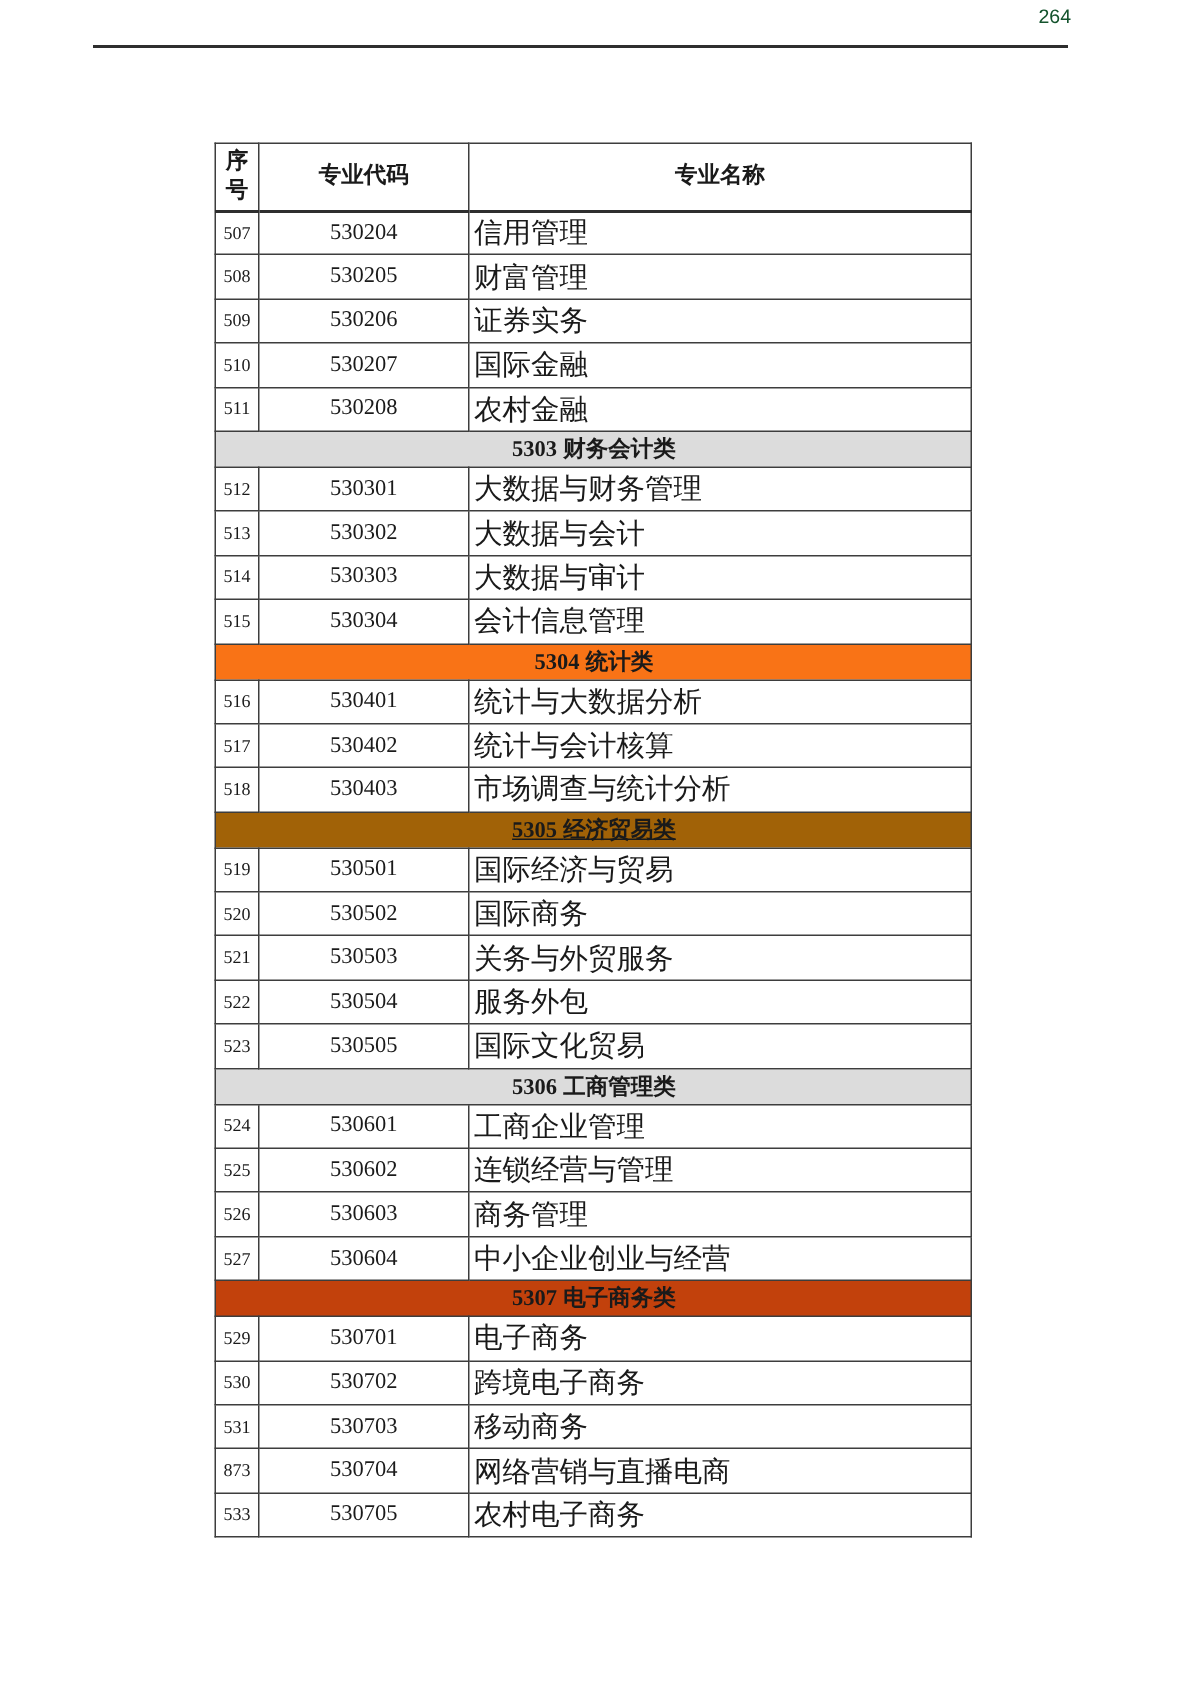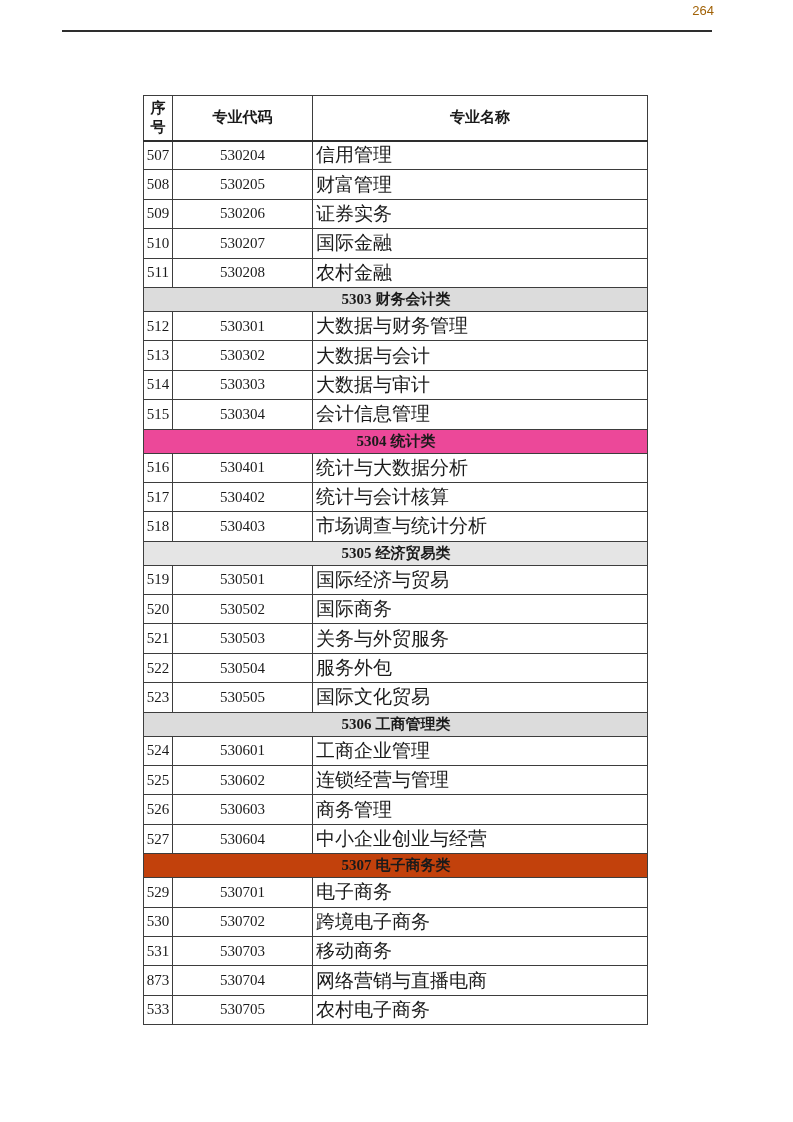--- a/index.html
+++ b/index.html
@@ -12,21 +12,21 @@
     font-family: "Liberation Sans", "DejaVu Sans", sans-serif;
     color: #1a1a1a;
     overflow: hidden;
   }
   .page-number {
     position: absolute;
     top: 3px;
     right: 79px;
     font-size: 13px;
     letter-spacing: 0px;
-    color: #a16207;
+    color: #14532d;
     font-family: "Liberation Sans", sans-serif;
   }
   .header-rule {
     position: absolute;
     top: 30px;
     left: 62px;
     width: 650px;
     height: 2px;
     background: #2e2e2e;
   }
@@ -49,21 +49,21 @@
     font-weight: bold;
     font-size: 15px;
     text-align: center;
     border-bottom: 2.4px solid #2e2e2e;
     line-height: 1.25;
   }
   tr.data-row { height: 29.4px; }
   td.serial-cell {
     text-align: center;
     font-family: "Liberation Serif", "DejaVu Serif", serif;
-    font-size: 15px;
+    font-size: 12px;
     padding: 0 1px;
   }
   td.code-cell {
     text-align: center;
     font-family: "Liberation Serif", "DejaVu Serif", serif;
     font-size: 15px;
   }
   td.name-cell {
     text-align: left;
     padding-left: 3px;
@@ -149,39 +149,39 @@
         <tr class="data-row">
           <td class="serial-cell">514</td>
           <td class="code-cell">530303</td>
           <td class="name-cell">大数据与审计</td>
         </tr>
         <tr class="data-row">
           <td class="serial-cell">515</td>
           <td class="code-cell">530304</td>
           <td class="name-cell">会计信息管理</td>
         </tr>
-        <tr class="section-row" style="background: #ec4899; padding-left: 33px;">
+        <tr class="section-row" style="background: #f97316; padding-left: 33px;">
           <td colspan="3"><span class="section-code">5304</span> <span>统计类</span></td>
         </tr>
         <tr class="data-row">
           <td class="serial-cell">516</td>
           <td class="code-cell">530401</td>
           <td class="name-cell">统计与大数据分析</td>
         </tr>
         <tr class="data-row">
           <td class="serial-cell">517</td>
           <td class="code-cell">530402</td>
           <td class="name-cell">统计与会计核算</td>
         </tr>
         <tr class="data-row">
           <td class="serial-cell">518</td>
           <td class="code-cell">530403</td>
           <td class="name-cell">市场调查与统计分析</td>
         </tr>
-        <tr class="section-row" style="background: #e5e5e5;">
+        <tr class="section-row" style="background: #a16207; text-decoration: underline;">
           <td colspan="3"><span class="section-code">5305</span> <span>经济贸易类</span></td>
         </tr>
         <tr class="data-row">
           <td class="serial-cell">519</td>
           <td class="code-cell">530501</td>
           <td class="name-cell">国际经济与贸易</td>
         </tr>
         <tr class="data-row">
           <td class="serial-cell">520</td>
           <td class="code-cell">530502</td>

